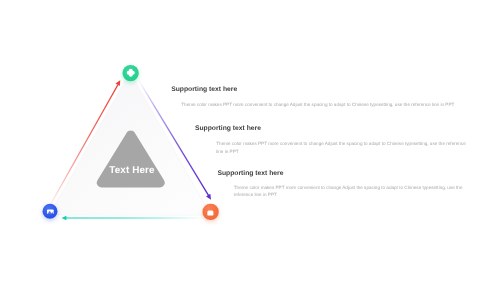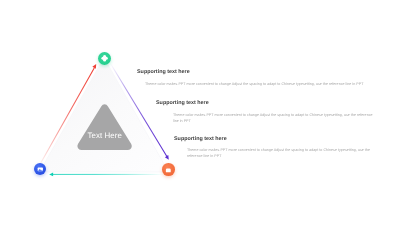--- a/index.html
+++ b/index.html
@@ -4,21 +4,21 @@
 <style>
   html,body{margin:0;padding:0;}
   body{width:400px;height:225px;background:#ffffff;overflow:hidden;
        font-family:"Liberation Sans",sans-serif;-webkit-font-smoothing:antialiased;text-rendering:geometricPrecision;}
   .slide{position:relative;width:400px;height:225px;background:#fff;overflow:hidden;}
   svg.diagram{position:absolute;left:0;top:0;width:400px;height:225px;display:block;}
   .block{position:absolute;transform:translateZ(0);}
   .block .head{font-size:5.4px;font-weight:bold;color:#3f3f3f;letter-spacing:0px;
                white-space:nowrap;line-height:1;}
   .block .body{font-size:3.7px;color:#a8a8a8;line-height:1.6;font-weight:normal;}
-  .ctr-label{position:absolute;transform:translateZ(0);font-size:7.9px;font-weight:normal;color:#ffffff;
+  .ctr-label{position:absolute;transform:translateZ(0);font-size:7.9px;font-weight:bold;color:#ffffff;
              white-space:nowrap;letter-spacing:0.1px;}
 </style>
 </head>
 <body>
 
 <div class="slide">
 
   <svg class="diagram" viewBox="0 0 400 225">
     <defs>
       <linearGradient id="gRed" gradientUnits="userSpaceOnUse" x1="36.8" y1="170" x2="94.1" y2="68.2">

